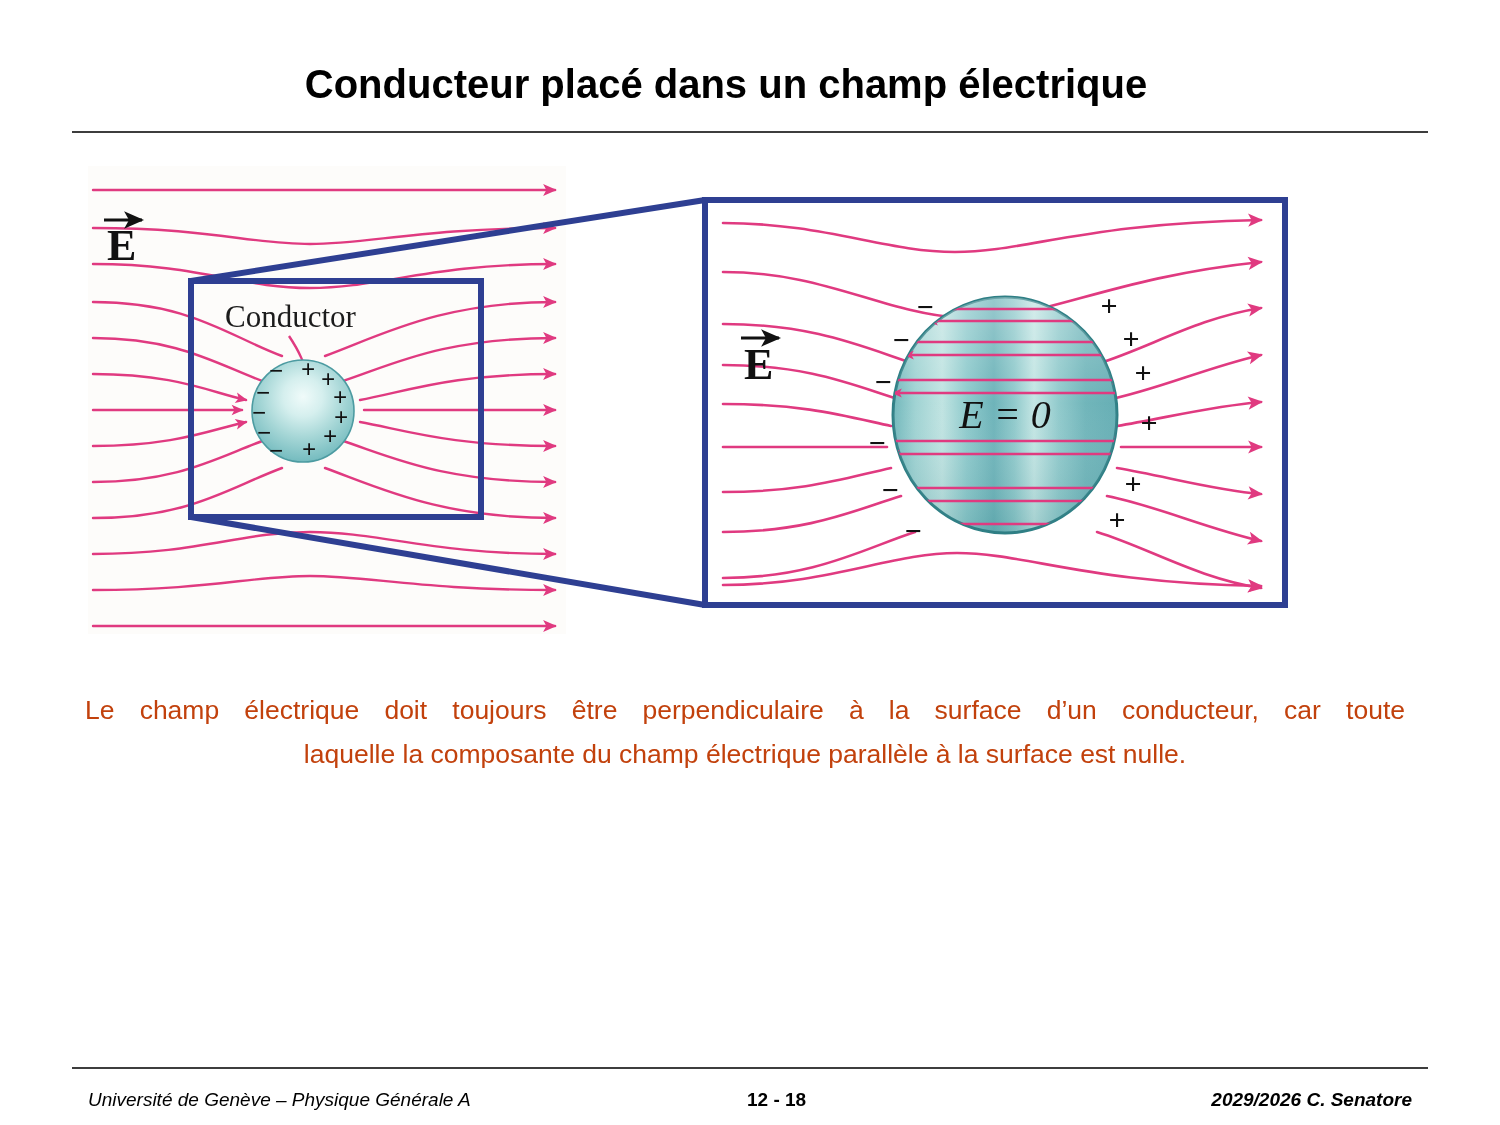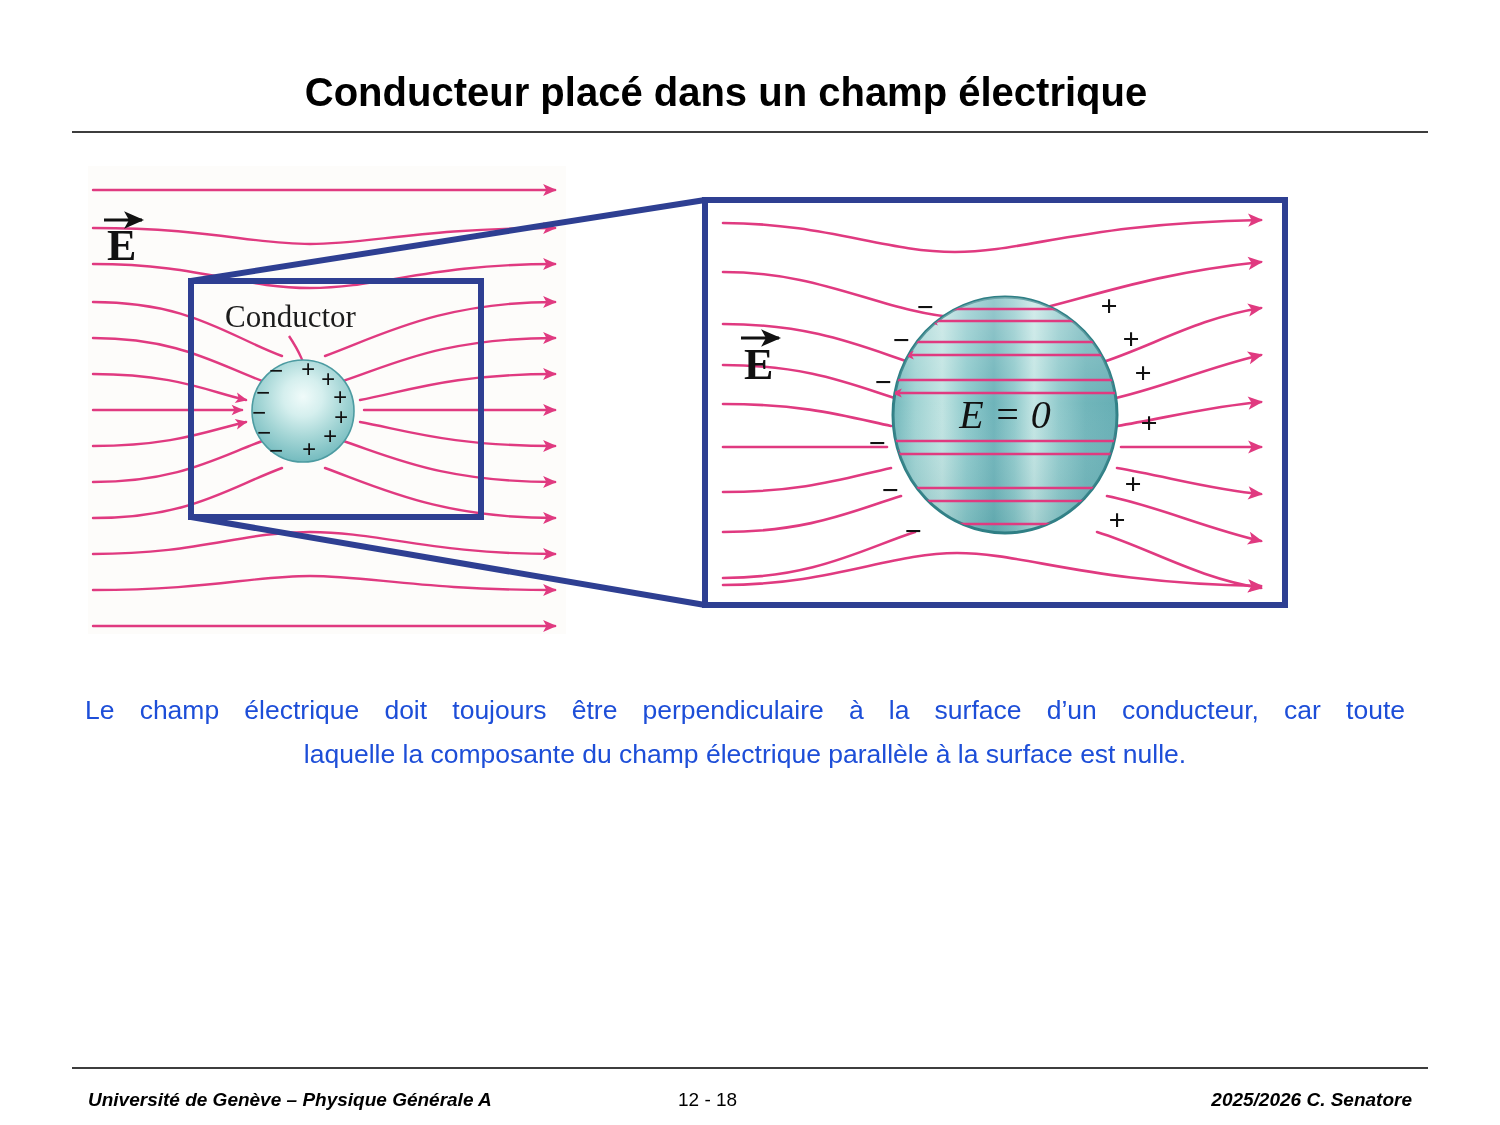--- a/index.html
+++ b/index.html
@@ -11,21 +11,21 @@
     width: 1500px;
     height: 1125px;
     position: relative;
     font-family: "Liberation Sans", sans-serif;
     overflow: hidden;
   }
 
   
   #slide-title {
     position: absolute;
-    top: 70px;
+    top: 62px;
     left: 0;
     width: 1452px;
     text-align: center;
     font-family: "Liberation Sans", sans-serif;
     font-weight: bold;
     font-size: 40px;
     letter-spacing: 0px;
     color: #000000;
     white-space: nowrap;
   }
@@ -48,21 +48,21 @@
   }
   #figure-svg {
     display: block;
   }
 
   
   .body-par {
     position: absolute;
     left: 85px;
     width: 1320px;
-    color: #1d4ed8;
+    color: #c2410c;
     font-family: "Liberation Sans", sans-serif;
     font-size: 26.5px;
     line-height: 44px;
     text-align: justify;
   }
   #paragraph-1 { top: 688px; }
   #paragraph-2 { top: 864px; }
   .body-par .lastline { text-align: center; }
 
   
@@ -75,22 +75,22 @@
     border-top: 2.5px solid #3d3d3d;
   }
   .footer-text {
     position: absolute;
     top: 1089px;
     font-family: "Liberation Sans", sans-serif;
     font-size: 19px;
     color: #000000;
     white-space: nowrap;
   }
-  #footer-left  { left: 88px;  font-style: italic; font-weight: bold; }
-  #footer-center{ left: 678px; font-style: normal; font-weight: normal; }
+  #footer-left  { left: 88px;  font-style: italic; font-weight: normal; }
+  #footer-center{ left: 747px; font-style: normal; font-weight: bold; }
   #footer-right { right: 88px; font-style: italic; font-weight: bold; }
 </style>
 </head>
 <body>
 
 <div id="slide-title">Conducteur placé dans un champ électrique</div>
 <div id="title-rule"></div>
 
 <div id="figure-area">
 <svg id="figure-svg" width="1380" height="480" viewBox="0 0 1380 480" xmlns="http://www.w3.org/2000/svg">
@@ -320,13 +320,13 @@
   <div style="text-align:justify; text-align-last:justify;">Le champ électrique doit toujours être perpendiculaire à la surface d’un conducteur, car toute</div>
   <div class="lastline">laquelle la composante du champ électrique parallèle à la surface est nulle.</div>
 </div>
 
 <div id="paragraph-2" class="body-par">
 </div>
 
 <div id="footer-rule"></div>
 <div id="footer-left" class="footer-text">Université de Genève – Physique Générale A</div>
 <div id="footer-center" class="footer-text">12 - 18</div>
-<div id="footer-right" class="footer-text">2025/2026  C. Senatore</div>
+<div id="footer-right" class="footer-text">2029/2026  C. Senatore</div>
 
 </body></html>

